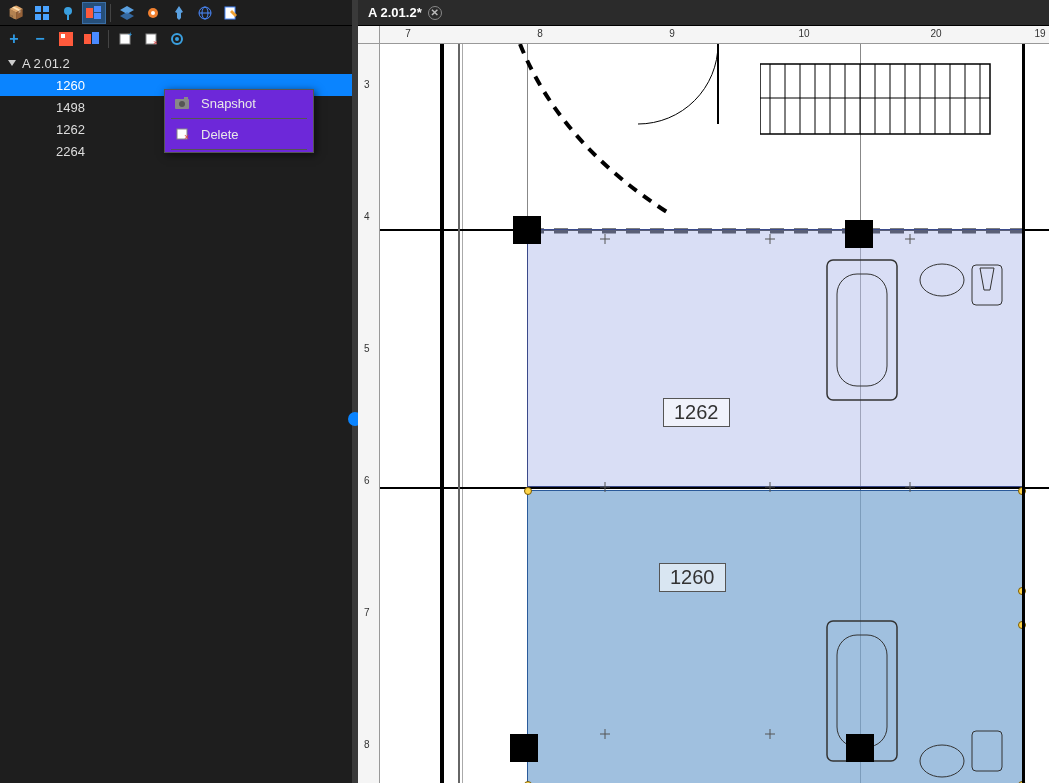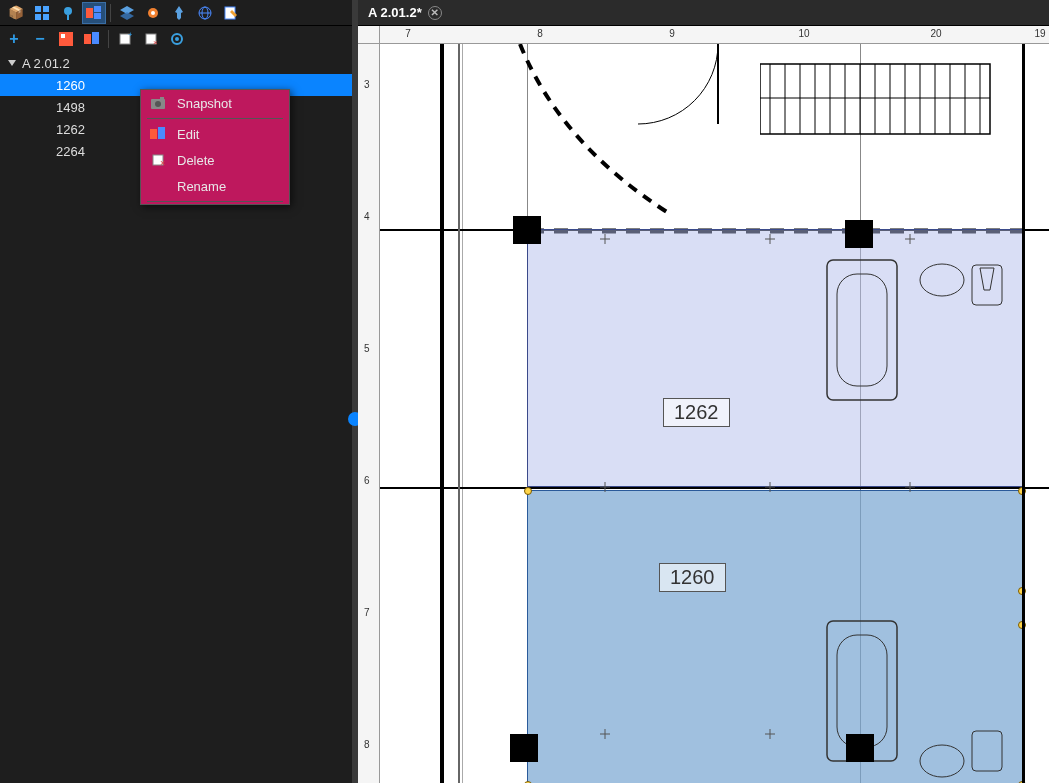--- a/index.html
+++ b/index.html
@@ -214,23 +214,23 @@
 
 
 .plan-line {
   position: absolute;
   background: #000;
 }
 
 
 .context-menu {
   position: absolute;
-  left: 140px; top: 89px;
+  left: 164px; top: 89px;
   width: 150px;
-  background: #be185d;
+  background: #6d28d9;
   border: 1px solid #555;
   box-shadow: 2px 2px 8px rgba(0,0,0,0.6);
   z-index: 1000;
 }
 .menu-item {
   height: 26px;
   display: flex;
   align-items: center;
   padding-left: 36px;
   position: relative;
@@ -409,38 +409,26 @@
           <rect x="1" y="3" width="14" height="10" rx="1" fill="#888"></rect>
           <circle cx="8" cy="8" r="3" fill="#555"></circle>
           <rect x="10" y="1" width="4" height="3" fill="#888"></rect>
         </svg>
     </span>
     <span>Snapshot</span>
   </div>
   <div class="menu-sep"></div>
   <div class="menu-item">
     <span class="mi-icon">
-      <svg width="16" height="14" viewBox="0 0 16 14">
-          <rect x="0" y="2" width="7" height="10" fill="#ff5a3c"></rect>
-          <rect x="8" y="0" width="7" height="12" fill="#4a8aff"></rect>
-        </svg>
-    </span>
-    <span>Edit</span>
-  </div>
-  <div class="menu-item">
-    <span class="mi-icon">
       <svg width="14" height="14" viewBox="0 0 14 14">
           <rect x="2" y="2" width="10" height="10" fill="#fff" stroke="#888"></rect>
           <text x="9" y="13" font-size="9" fill="#e04040">×</text>
         </svg>
     </span>
     <span>Delete</span>
-  </div>
-  <div class="menu-item">
-    <span>Rename</span>
   </div>
   <div class="menu-sep"></div>
 </div>
 
 <div class="splitter">
   <div class="handle"></div>
 </div>
 
 <div class="tab-bar">
   <div class="tab">

